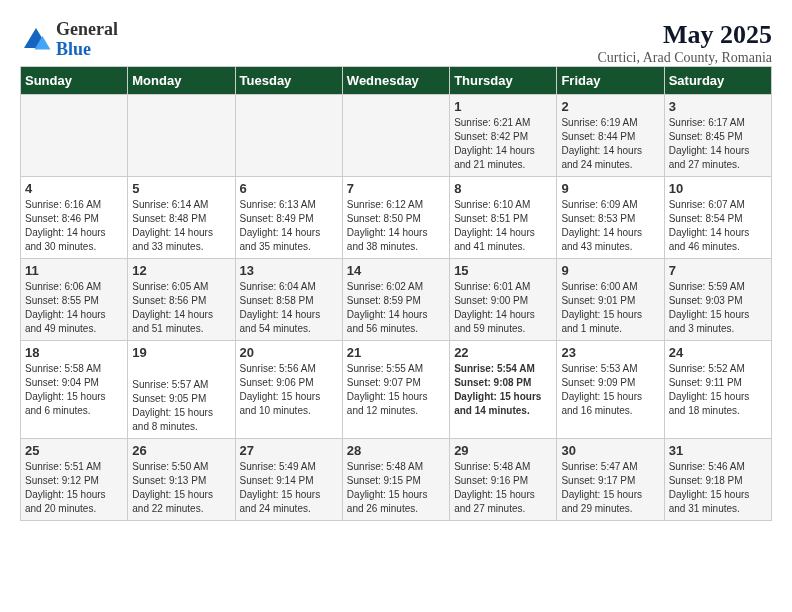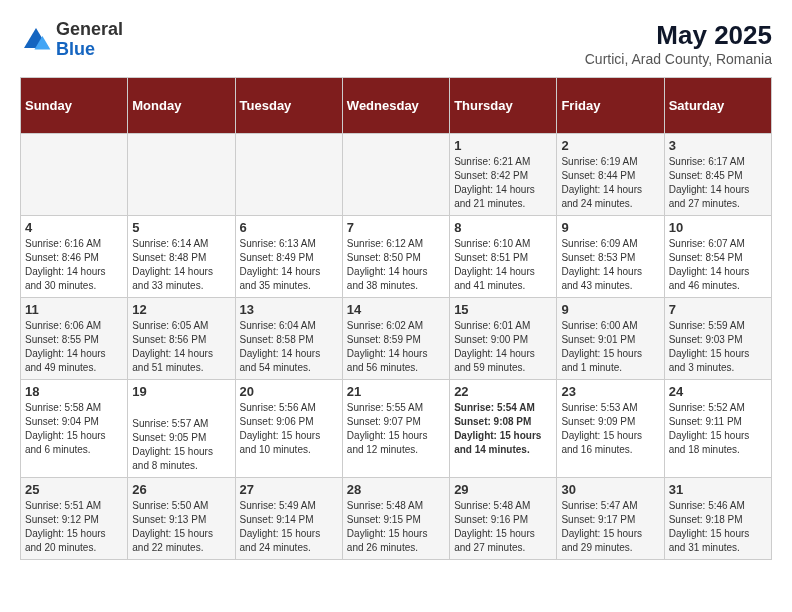--- a/index.html
+++ b/index.html
@@ -7,21 +7,21 @@
       font-family: Arial, sans-serif;
       background: #fff;
       width: 792px;
       min-height: 612px;
       padding: 20px;
     }
     .header {
       display: flex;
       justify-content: space-between;
       align-items: flex-start;
-      margin-bottom: 10px;
+      font-family: Liberation Serif, serif;
     }
     .logo {
       display: flex;
       align-items: center;
     }
     .logo-text {
       display: flex;
       flex-direction: column;
       line-height: 1.1;
     }
@@ -50,25 +50,25 @@
     }
     .location {
       font-size: 14px;
       color: #555;
     }
     table {
       width: 100%;
       border-collapse: collapse;
     }
     thead th {
-      background-color: #7f1d1d;
+      background-color: #14532d;
       color: #fff;
       font-size: 13px;
       font-weight: bold;
-      padding: 20px 4px;
+      padding: 6px 4px;
       text-align: left;
       border: 1px solid #ccc;
     }
     tbody td {
       vertical-align: top;
       border: 1px solid #ccc;
       padding: 4px;
       width: calc(100% / 7);
       min-height: 80px;
     }

